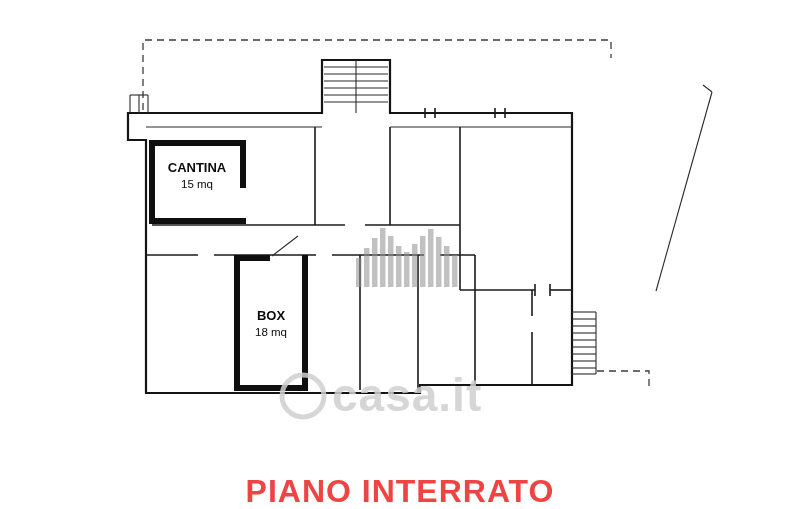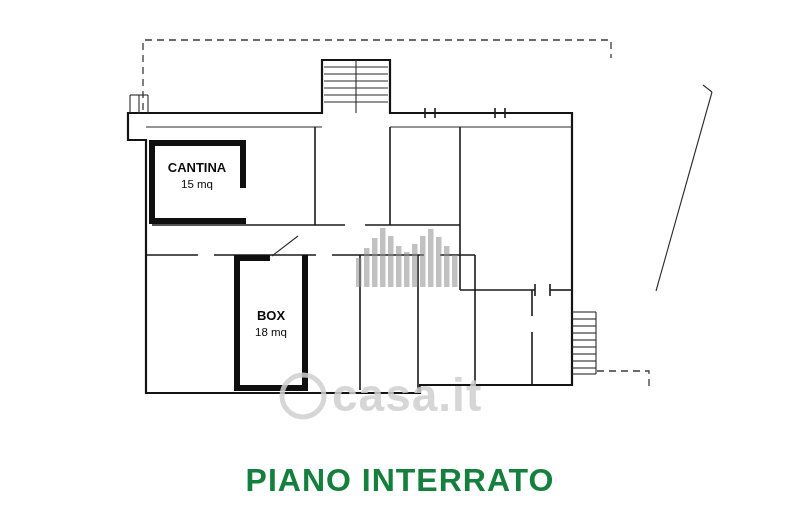--- a/index.html
+++ b/index.html
@@ -2,22 +2,22 @@
 <html><head>
 <meta charset="utf-8">
 <style>
   html,body{margin:0;padding:0;background:#ffffff;}
   .canvas{
     position:relative;width:800px;height:509px;background:#ffffff;
     overflow:hidden;font-family:"Liberation Sans",sans-serif;
   }
   .plan-svg{position:absolute;left:0;top:0;}
   .plan-title{
-    position:absolute;left:0;right:0;top:462px;text-align:center;
-    font-size:32px;font-weight:bold;letter-spacing:1px;color:#15803d;
+    position:absolute;left:0;right:0;top:473px;text-align:center;
+    font-size:32px;font-weight:bold;letter-spacing:1px;color:#ef4444;
     font-family:"Liberation Sans",sans-serif;
   }
   
   .w-dash{stroke:#3c3c3c;stroke-width:1.3;fill:none;stroke-dasharray:7 5;}
   .w-thin{stroke:#2a2a2a;stroke-width:1.1;fill:none;}
   .w-wall{stroke:#1a1a1a;stroke-width:1.6;fill:none;}
   .w-outer{stroke:#141414;stroke-width:2.2;fill:none;}
   .w-thick{stroke:#0f0f0f;stroke-width:6;fill:none;}
   svg text{font-family:"Liberation Sans",sans-serif;}
   .room-label{font-weight:bold;font-size:13px;fill:#0a0a0a;text-anchor:middle;}

